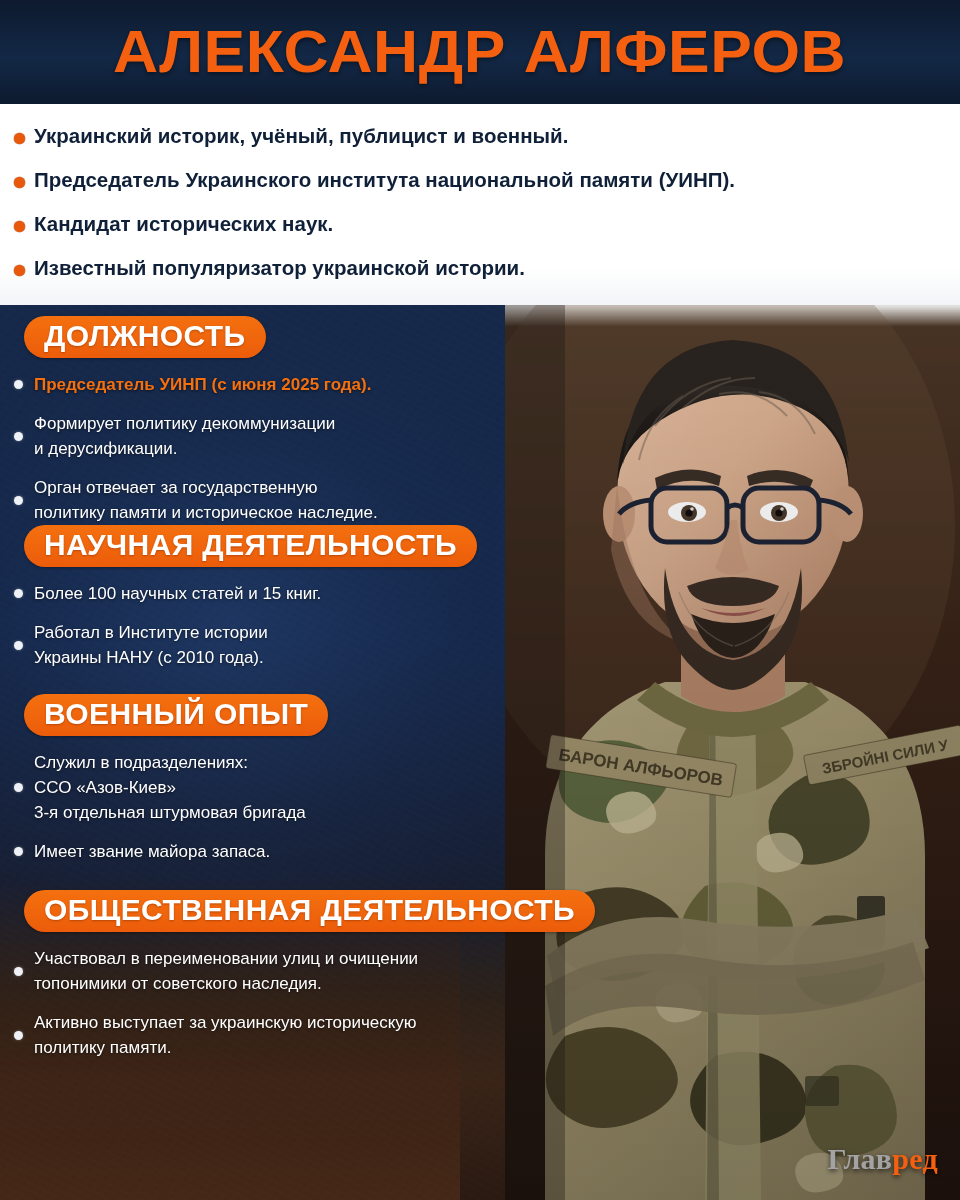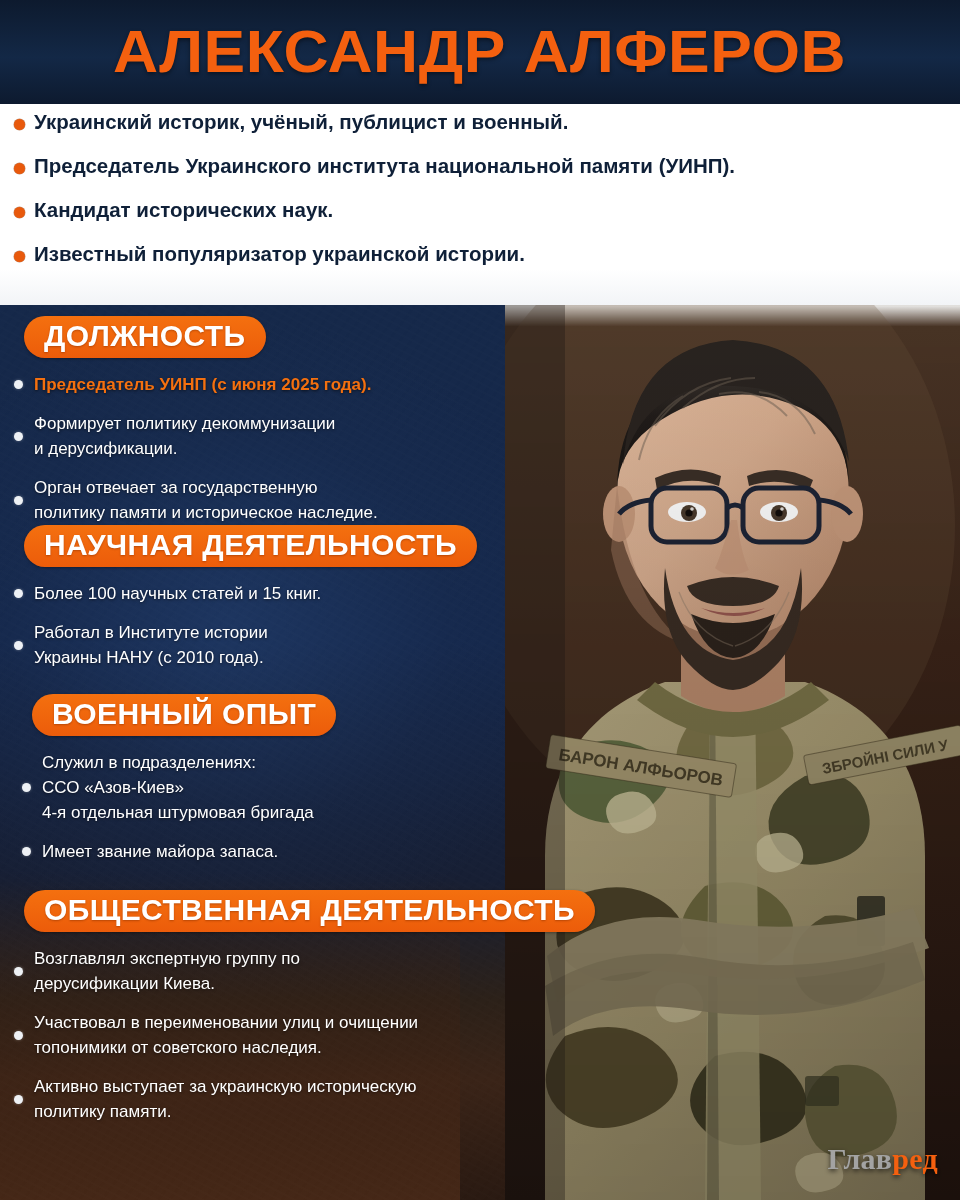--- a/index.html
+++ b/index.html
@@ -56,21 +56,21 @@
     line-height:1;
     white-space:nowrap;
     text-shadow:0 2px 4px rgba(0,0,0,.45);
     transform:scaleX(1.04);
   }
 
   
   .intro{
     position:absolute;left:0;top:104px;width:960px;height:201px;
     background:linear-gradient(to bottom,#ffffff 0%,#ffffff 82%,#f2f4f7 100%);
-    padding:6px 0 0 0;
+    padding:20px 0 0 0;
   }
   .intro .row{
     display:flex;align-items:flex-start;
     padding:0 14px 0 14px;
     height:44px;
   }
   .intro .dot{
     width:11px;height:11px;border-radius:50%;
     background:#e8590c;
     margin:9px 9px 0 0;flex:0 0 auto;
@@ -123,21 +123,21 @@
     text-shadow:0 1px 3px rgba(0,0,0,.55);
     white-space:pre-line;
   }
   .bullets li.hl .txt{
     color:#f4700f;font-weight:bold;
     text-shadow:0 1px 3px rgba(0,0,0,.6);
   }
 
   .sec-pos{margin-top:0px;}
   .sec-sci{}
-  .sec-mil{margin-top:24px;padding-left:8px;}
+  .sec-mil{margin-top:24px;}
   .sec-pub{margin-top:26px;}
 
   
   .logo{
     position:absolute;right:22px;bottom:26px;
     font-family:"Liberation Serif","DejaVu Serif",serif;
     font-size:30px;font-weight:bold;line-height:1;
     text-shadow:0 2px 5px rgba(0,0,0,.7);
     letter-spacing:.3px;
   }
@@ -356,39 +356,34 @@
       </ul>
     </div>
 
     <div class="section sec-mil">
       <div class="badge">ВОЕННЫЙ ОПЫТ</div>
       <ul class="bullets">
         <li>
           <span class="dot"></span>
           <span class="txt">Служил в подразделениях:
 ССО «Азов-Киев»
-4-я отдельная штурмовая бригада</span>
+3-я отдельная штурмовая бригада</span>
         </li>
         <li>
           <span class="dot"></span>
           <span class="txt">Имеет звание майора запаса.</span>
         </li>
       </ul>
     </div>
 
     <div class="section sec-pub">
       <div class="badge">ОБЩЕСТВЕННАЯ ДЕЯТЕЛЬНОСТЬ</div>
       <ul class="bullets">
         <li>
           <span class="dot"></span>
-          <span class="txt">Возглавлял экспертную группу по
-дерусификации Киева.</span>
-        </li>
-        <li>
-          <span class="dot"></span>
           <span class="txt">Участвовал в переименовании улиц и очищении
 топонимики от советского наследия.</span>
         </li>
         <li>
           <span class="dot"></span>
           <span class="txt">Активно выступает за украинскую историческую
 политику памяти.</span>
         </li>
       </ul>
     </div>

